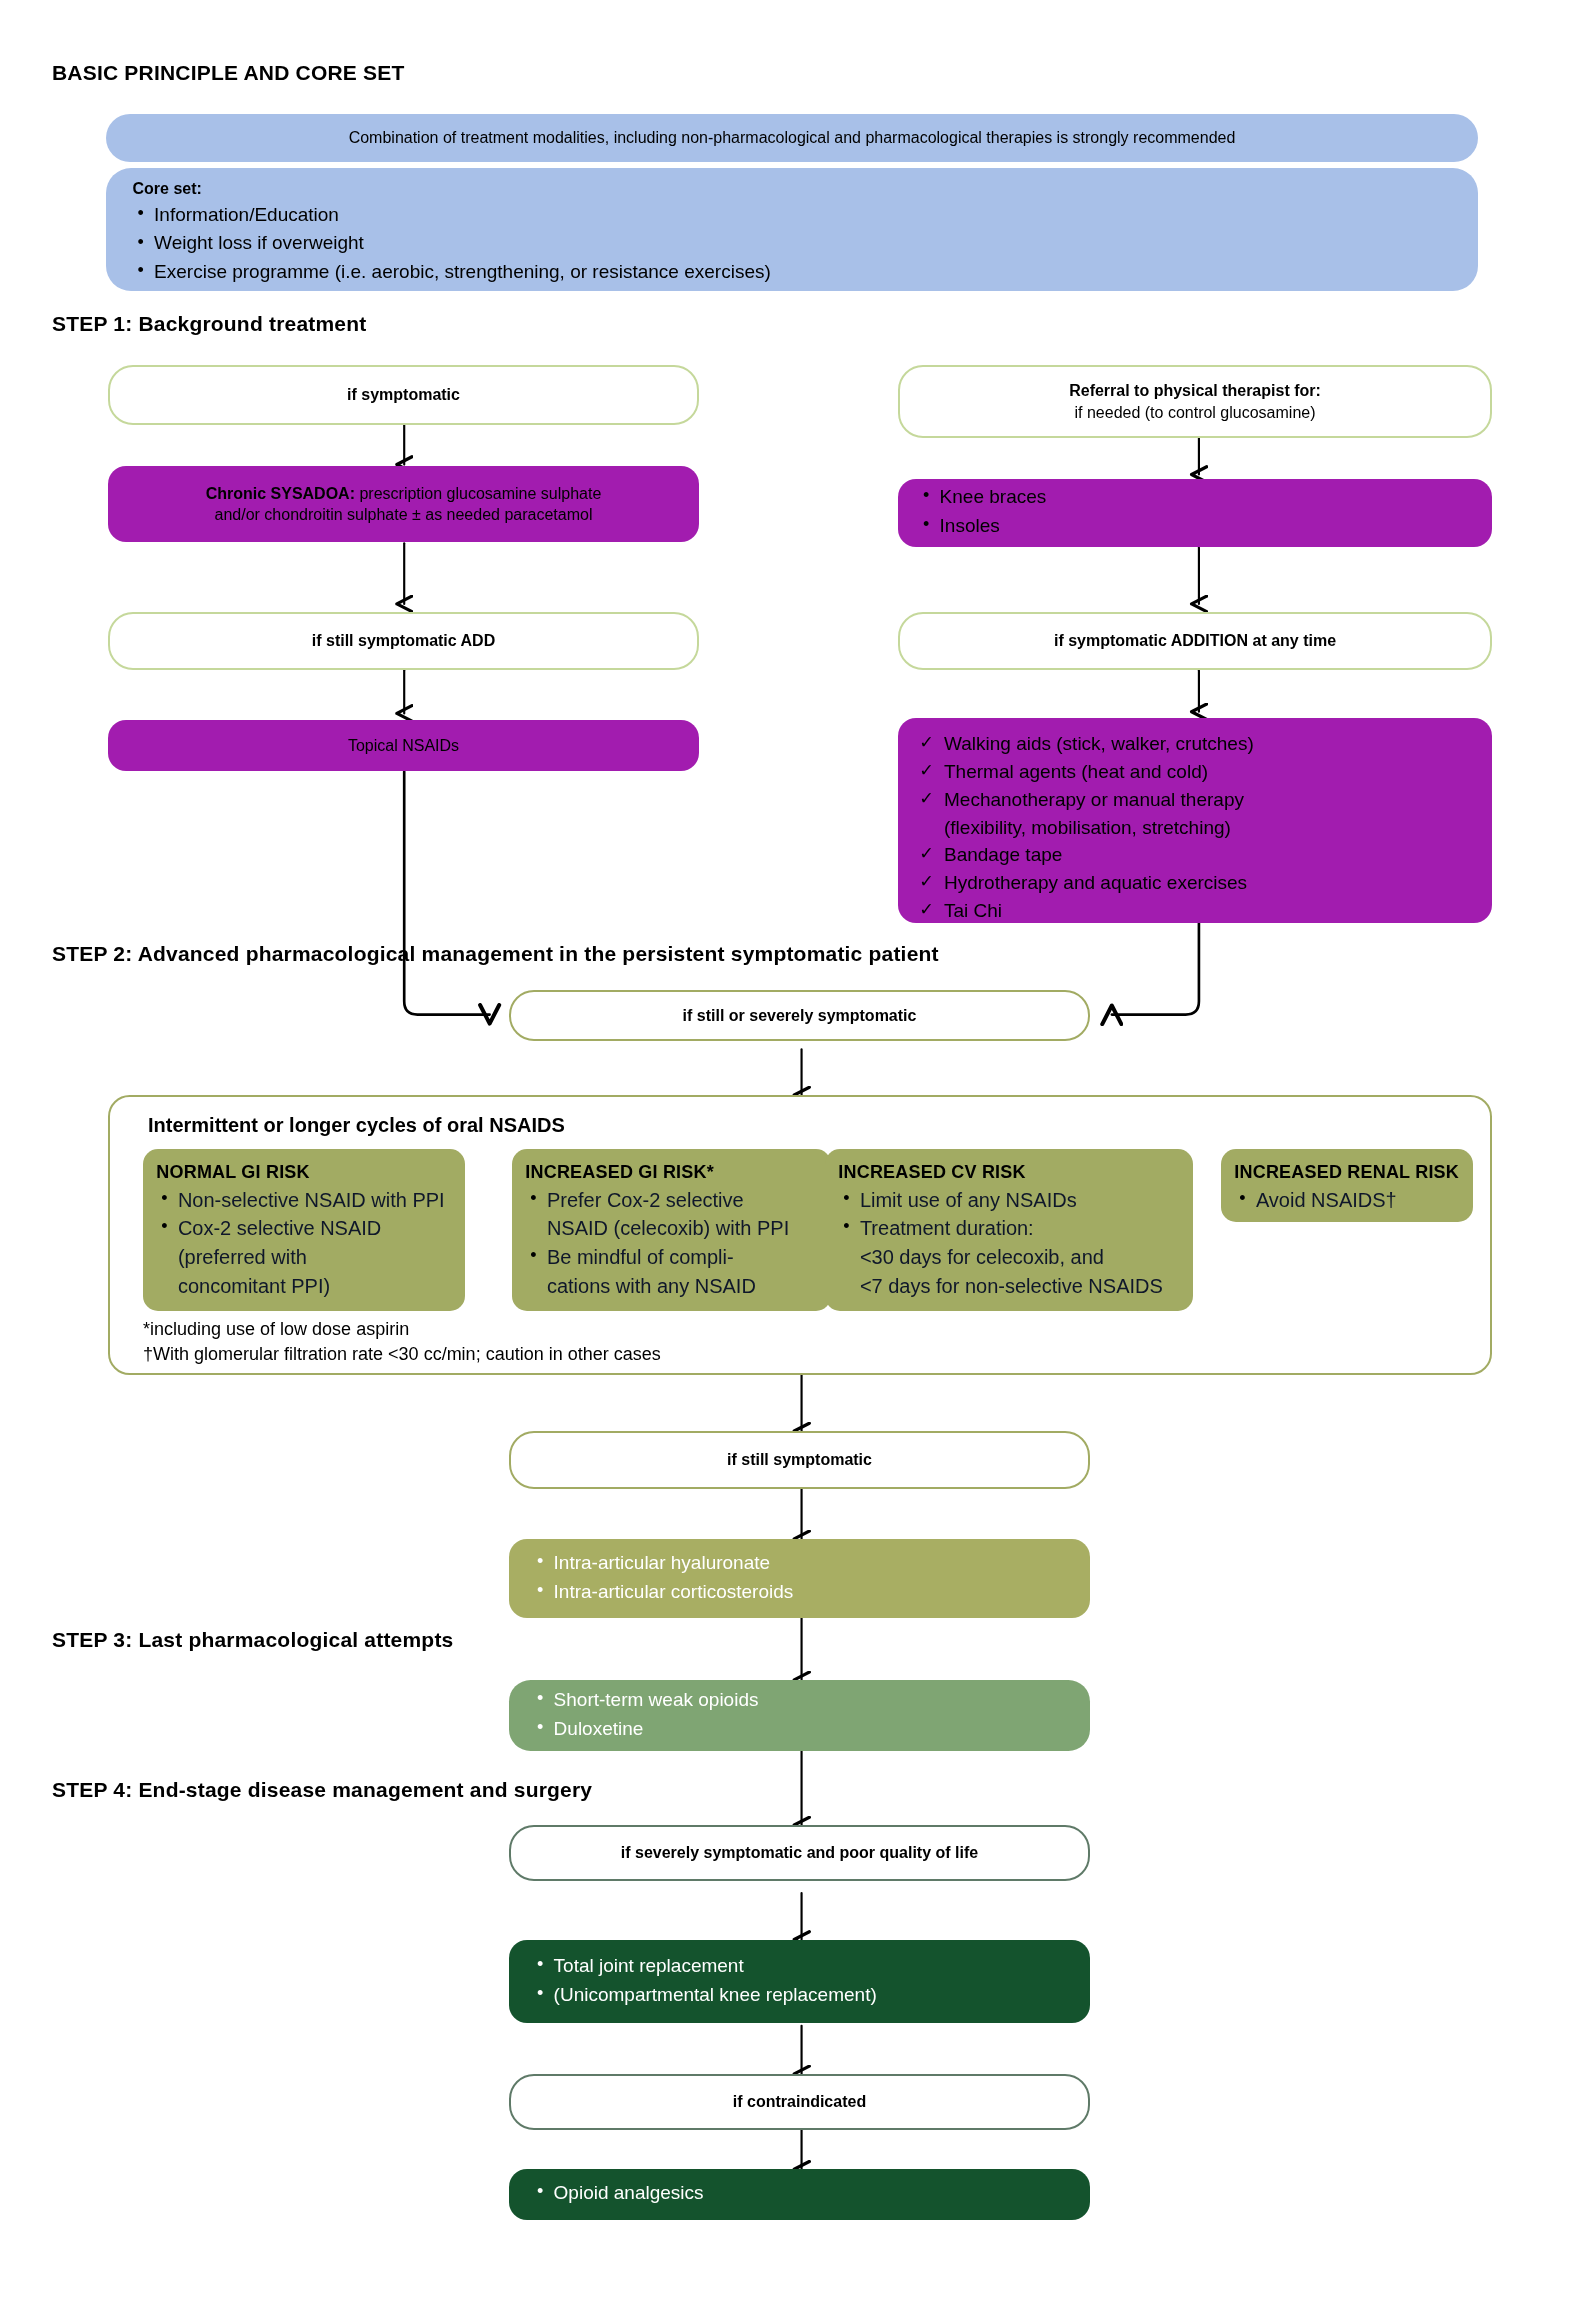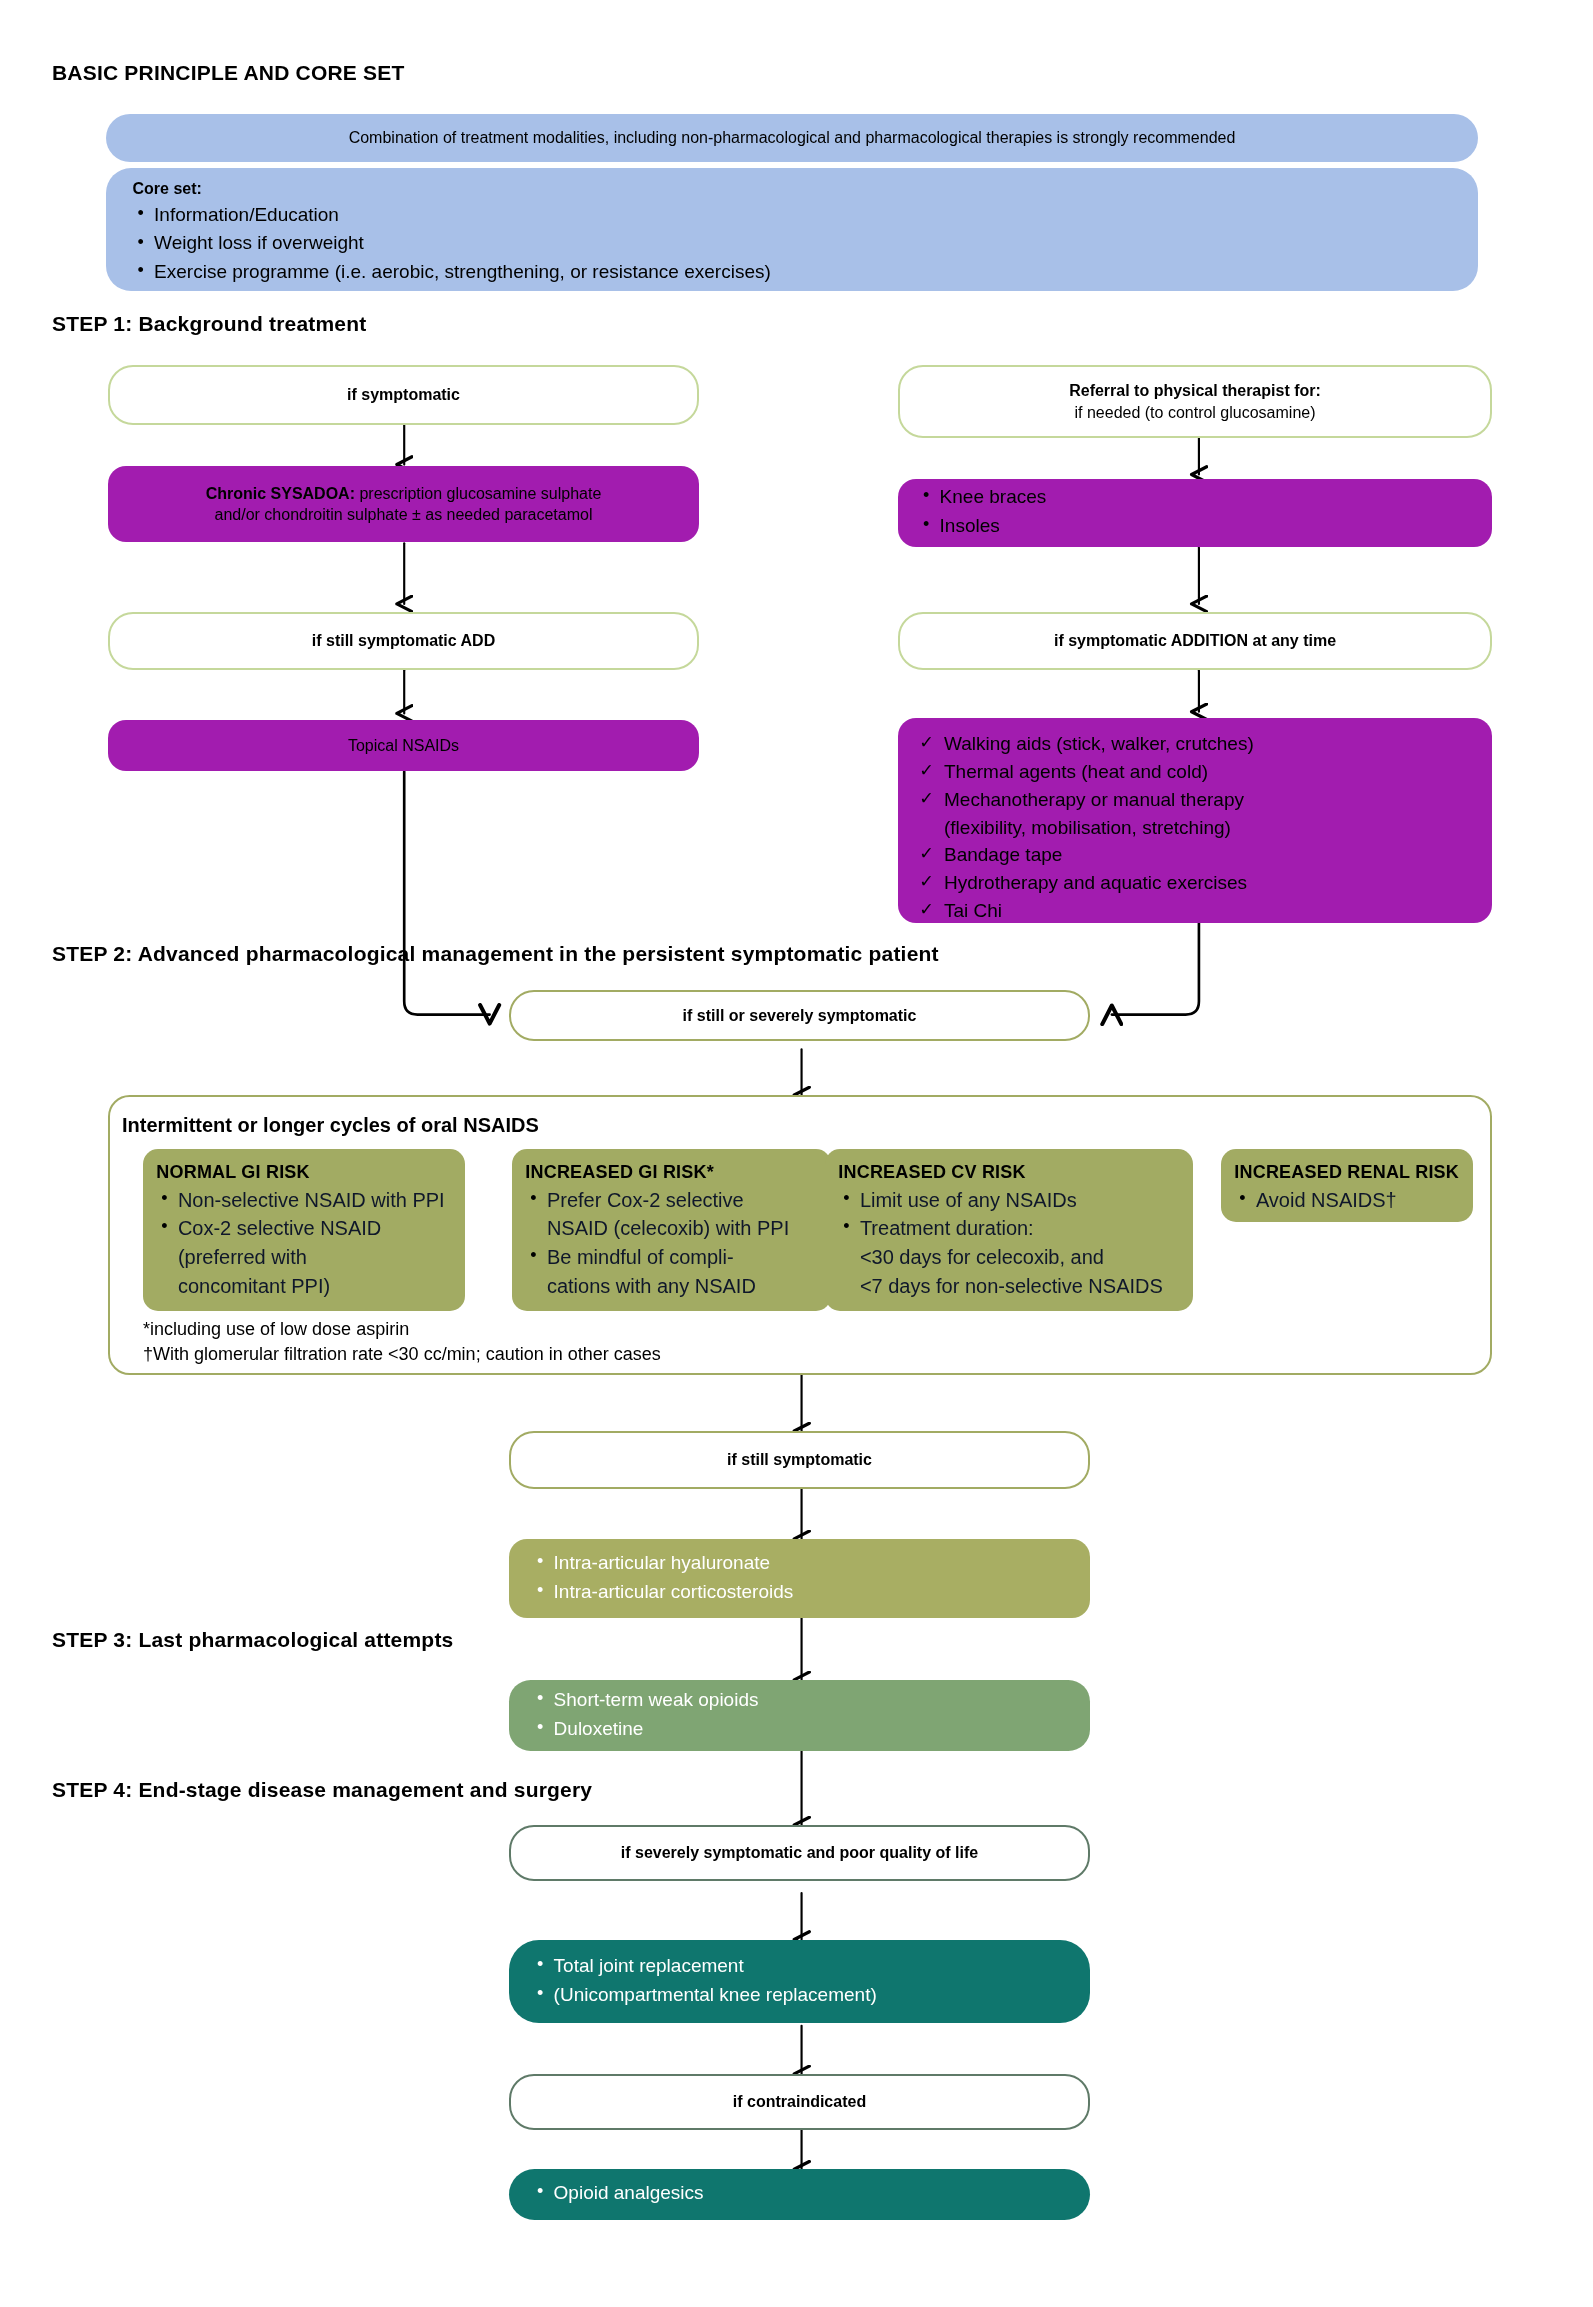--- a/index.html
+++ b/index.html
@@ -29,21 +29,21 @@
     justify-content:center;
   }
 
   .blue{
     background:#a8c0e8;
     border-radius:25px;
   }
   .green-light{background:#a21caf;border-radius:18px;}
   .green-mid2{background:#a8ae63;border-radius:18px;}
   .green-dark{background:#7fa573;border-radius:21.6px;}
-  .green-darkest{background:#0f766e;border-radius:30px;}
+  .green-darkest{background:#14532d;border-radius:18px;}
 
   .outline-light{background:#ffffff;border:2.5px solid #c5d89b;border-radius:25px;}
   .outline-mid{background:#ffffff;border:2.5px solid #a2ab63;border-radius:25px;}
   .outline-dark{background:#ffffff;border:2.5px solid #5f7a68;border-radius:25px;}
   .outline-container{background:#ffffff;border:2.5px solid #a2ab63;border-radius:21.6px;}
 
   .txt{font-size:16px;line-height:1.32;}
   .txt-center{text-align:center;}
   .b{font-weight:bold;}
   .white{color:#ffffff;}
@@ -190,21 +190,21 @@
     </ul>
   </div>
 
   <div class="sect-head" style="left:52px;top:942px;">STEP 2: Advanced pharmacological management in the persistent symptomatic patient</div>
 
   <div class="box outline-mid" style="left:509px;top:990px;width:581px;height:51px;">
     <div class="txt txt-center b">if still or severely symptomatic</div>
   </div>
 
   <div class="box outline-container" style="left:108px;top:1095px;width:1384px;height:280px;justify-content:flex-start;padding-top:15px;">
-    <div class="txt b" style="padding-left:12px;font-size:20px;">Intermittent or longer cycles of oral NSAIDS</div>
+    <div class="txt b" style="padding-left:38px;font-size:20px;">Intermittent or longer cycles of oral NSAIDS</div>
   </div>
 
   <div class="risk-box" style="left:143px;top:1149px;width:322px;height:162px;">
     <div class="risk-title">NORMAL GI RISK</div>
     <ul class="plain">
       <li>Non-selective NSAID with PPI</li>
       <li>Cox-2 selective NSAID</li>
       <li class="cont">(preferred with</li>
       <li class="cont">concomitant PPI)</li>
     </ul>

